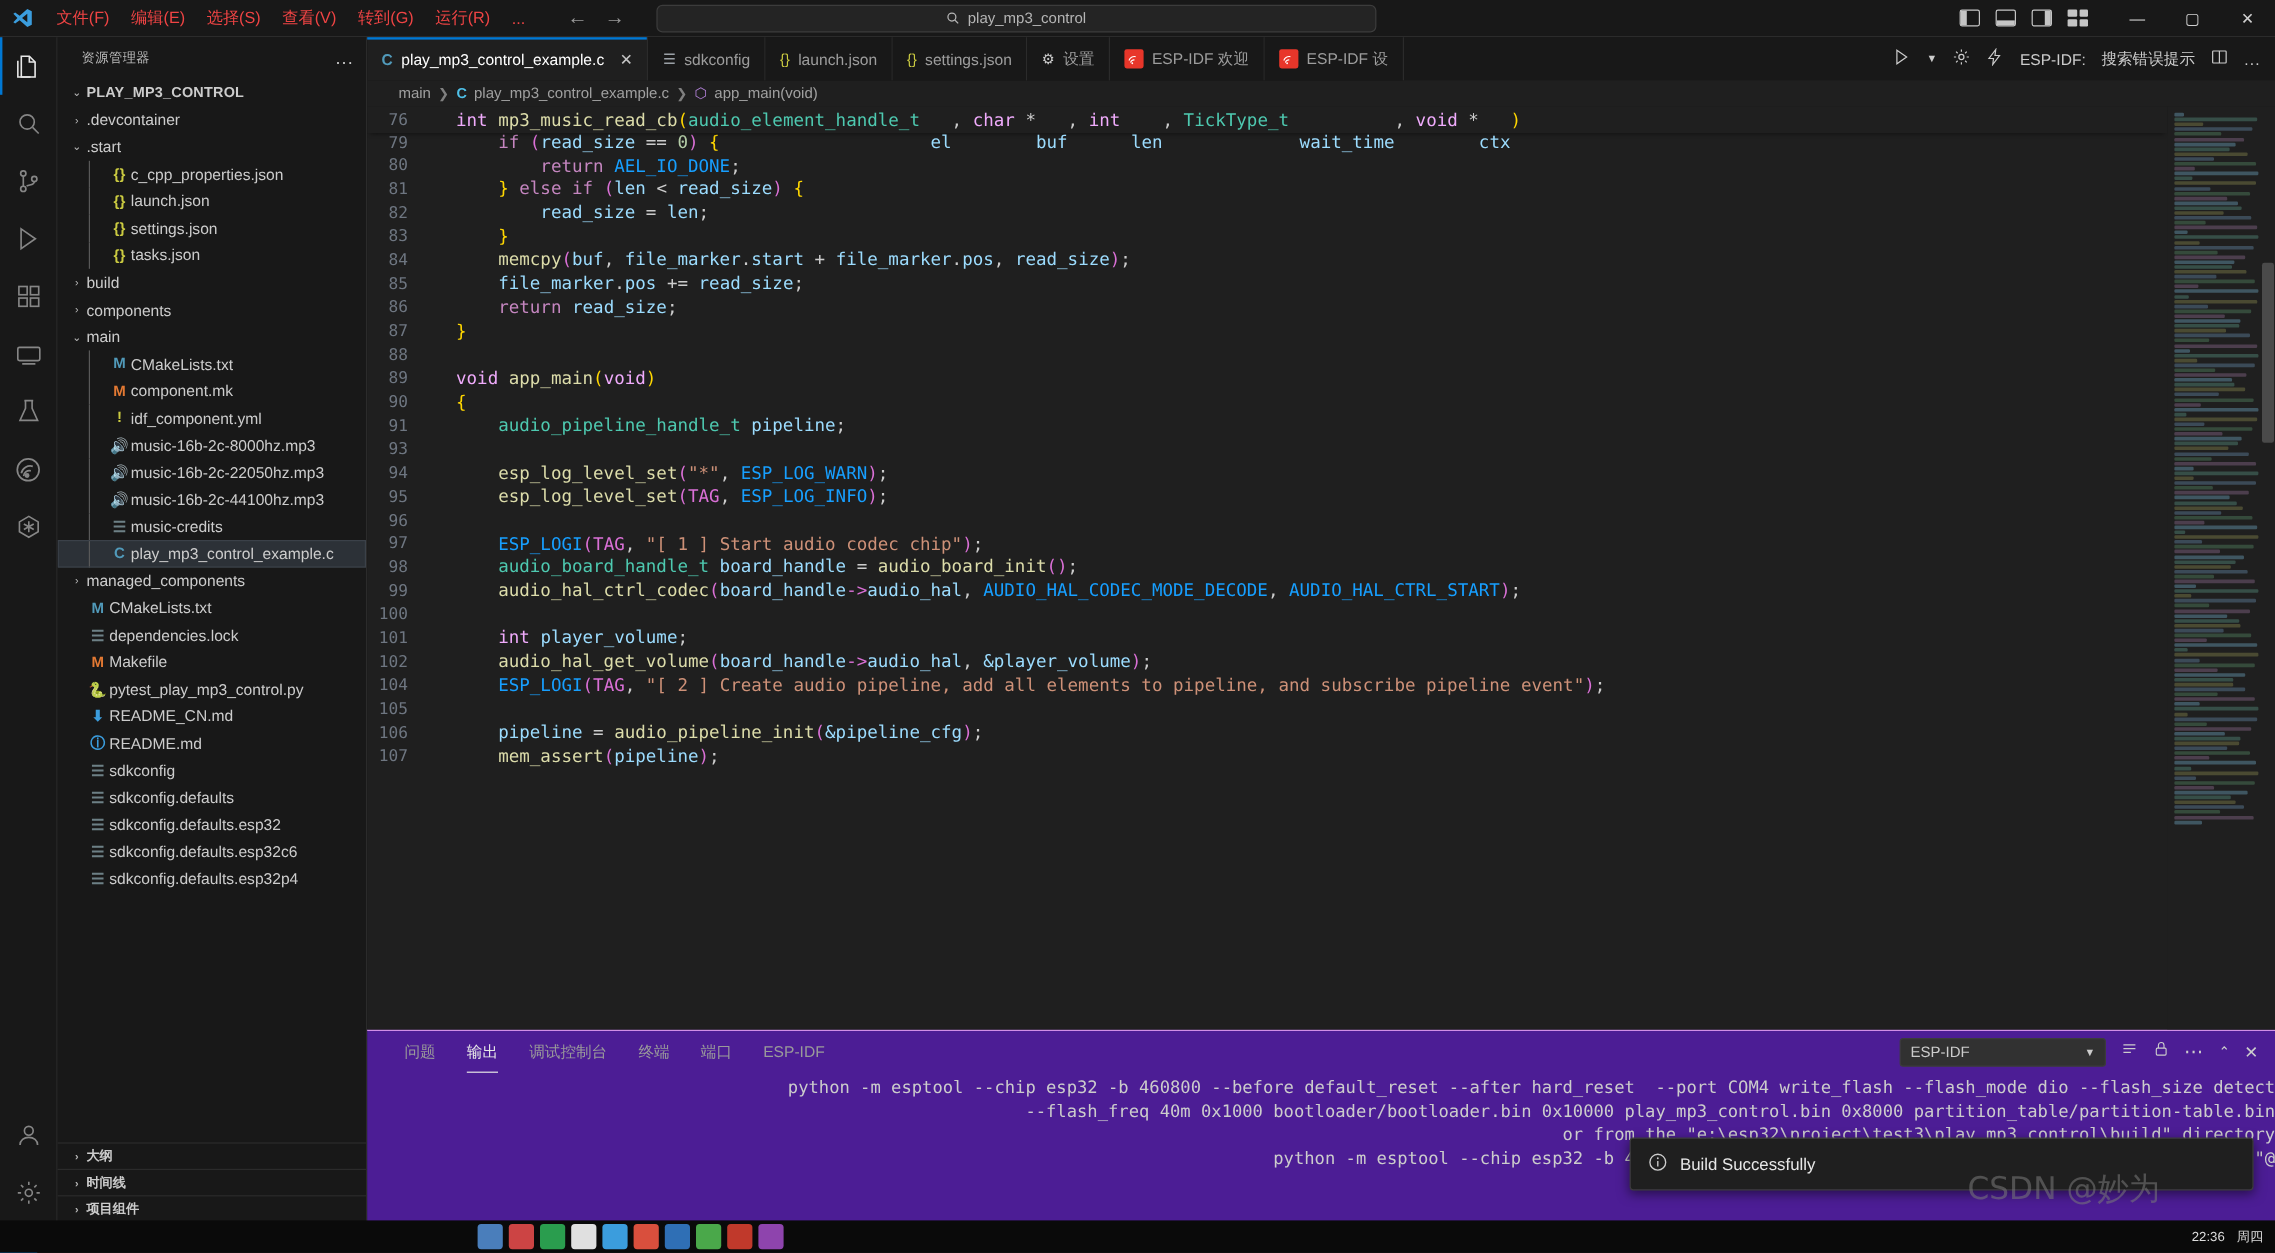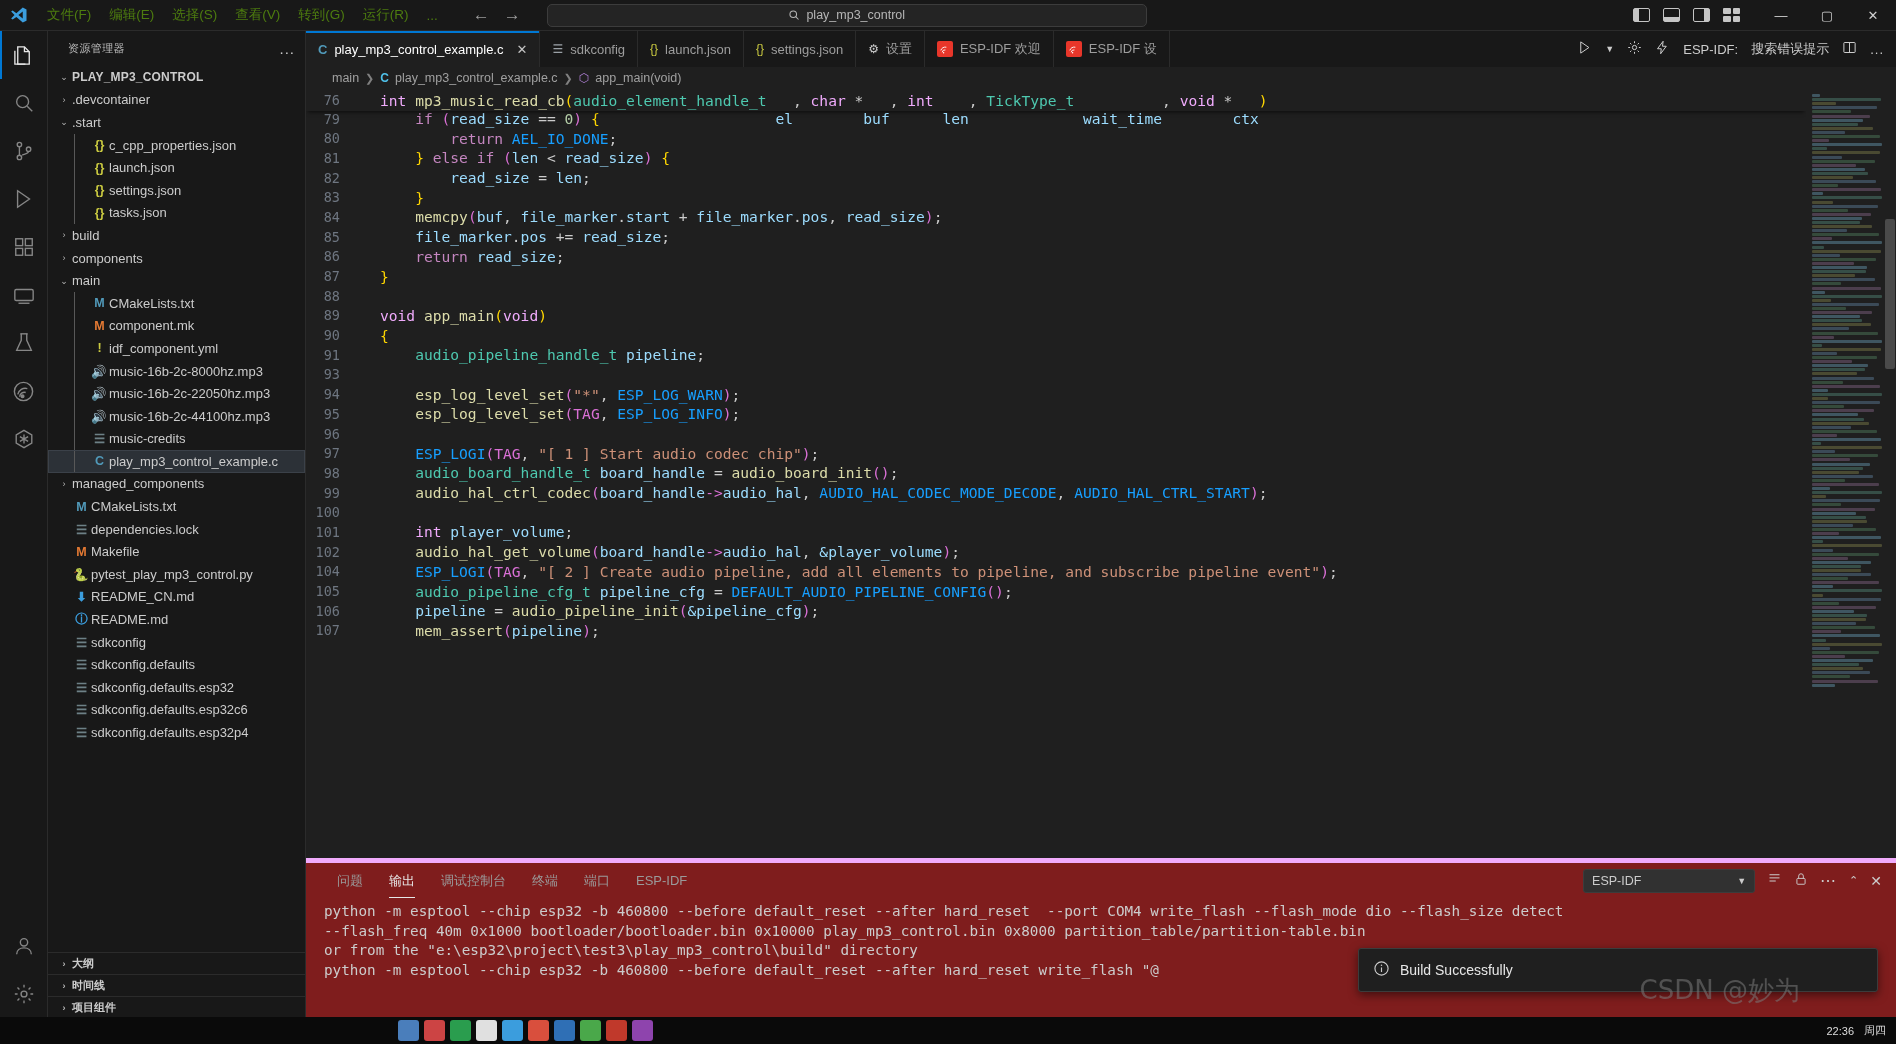--- a/index.html
+++ b/index.html
@@ -5,21 +5,21 @@
   * { box-sizing: border-box; margin:0; padding:0; }
   html,body { width:1896px; height:1044px; overflow:hidden; background:#1f1f1f;
     font-family:"Liberation Sans", sans-serif; color:#ccc; }
   .app { width:1896px; height:1044px; display:flex; flex-direction:column; position:relative; }
 
   
   .titlebar { height:31px; background:#181818; display:flex; align-items:center;
     border-bottom:1px solid #2b2b2b; flex:0 0 31px; }
   .vs-logo { width:38px; display:flex; align-items:center; justify-content:center; }
   .menu { display:flex; align-items:center; gap:0; }
-  .menu-item { font-size:13.5px; color:#4d7c0f; padding:3px 9px; cursor:default; white-space:nowrap; }
+  .menu-item { font-size:13.5px; color:#ef4444; padding:3px 9px; cursor:default; white-space:nowrap; }
   .nav-arrows { display:flex; align-items:center; gap:14px; margin-left:26px; color:#9a9a9a; }
   .nav-arrows span { font-size:17px; cursor:default; }
   .searchbox { flex:0 0 600px; height:23px; margin-left:26px; background:#242424;
     border:1px solid #3c3c3c; border-radius:5px; display:flex; align-items:center;
     justify-content:center; gap:6px; font-size:12.5px; color:#b5b5b5; }
   .titlebar-right { margin-left:auto; display:flex; align-items:center; }
   .layout-icons { display:flex; gap:13px; align-items:center; margin-right:18px; }
   .layout-ic { width:17px; height:14px; border:1.4px solid #c5c5c5; border-radius:2px; position:relative; }
   .layout-ic.l::before { content:''; position:absolute; left:0; top:0; bottom:0; width:5px; background:#c5c5c5; }
   .layout-ic.b::before { content:''; position:absolute; left:0; right:0; bottom:0; height:4px; background:#c5c5c5; }
@@ -93,22 +93,22 @@
   .cline { height:19.7px; display:flex; align-items:center; font-family:"DejaVu Sans Mono", monospace;
     font-size:14.6px; white-space:pre; }
   .lnum { width:56px; text-align:right; padding-right:22px; color:#6e7681; flex:0 0 56px;
     font-family:"DejaVu Sans Mono", monospace; font-size:13.5px; }
   .ctext { padding-left:18px; }
   .minimap { width:90px; flex:0 0 90px; position:relative; background:#1f1f1f; overflow:hidden; padding-top:4px; }
   .mmline { height:3px; margin:1.1px 0 0 6px; border-radius:1px; }
   .scrollthumb { position:absolute; right:1px; width:10px; background:#4a4a4a; border-radius:2px; }
 
   
-  .panel { height:160px; flex:0 0 160px; background:#7f1d1d; display:flex; flex-direction:column;
-    border-top:5px solid #f0abfc; }
+  .panel { height:160px; flex:0 0 160px; background:#4c1d95; display:flex; flex-direction:column;
+    border-top:1px solid #f0abfc;text-align:right; }
   .panel-tabs { height:35px; display:flex; align-items:center; padding-left:18px; gap:0; flex:0 0 35px; }
   .ptab { font-size:13px; color:#9a9a9a; padding:0 13px; height:35px; display:flex; align-items:center;
     position:relative; white-space:nowrap; }
   .ptab.active { color:#e7e7e7; }
   .ptab.active::after { content:''; position:absolute; left:13px; right:13px; bottom:0; height:1.5px; background:#e7e7e7; }
   .panel-right { margin-left:auto; display:flex; align-items:center; gap:12px; padding-right:14px; }
   .psel { width:172px; height:24px; background:#313131; border:1px solid #3c3c3c; border-radius:3px;
     display:flex; align-items:center; padding:0 8px; font-size:12.5px; color:#ccc; }
   .psel .cd { margin-left:auto; font-size:9px; }
   .panel-body { flex:1; padding:4px 0 0 18px; font-family:"DejaVu Sans Mono", monospace;
@@ -560,21 +560,21 @@
               <div class="cline"><span class="lnum">94</span><span class="ctext"><span class="pln">    </span><span class="fn">esp_log_level_set</span><span class="pct2">(</span><span class="str">"*"</span><span class="pln">, </span><span class="pct3">ESP_LOG_WARN</span><span class="pct2">)</span><span class="pln">;</span></span></div>
               <div class="cline"><span class="lnum">95</span><span class="ctext"><span class="pln">    </span><span class="fn">esp_log_level_set</span><span class="pct2">(</span><span class="pct2">TAG</span><span class="pln">, </span><span class="pct3">ESP_LOG_INFO</span><span class="pct2">)</span><span class="pln">;</span></span></div>
               <div class="cline"><span class="lnum">96</span><span class="ctext"></span></div>
               <div class="cline"><span class="lnum">97</span><span class="ctext"><span class="pln">    </span><span class="pct3">ESP_LOGI</span><span class="pct2">(</span><span class="pct2">TAG</span><span class="pln">, </span><span class="str">"[ 1 ] Start audio codec chip"</span><span class="pct2">)</span><span class="pln">;</span></span></div>
               <div class="cline"><span class="lnum">98</span><span class="ctext"><span class="pln">    </span><span class="typ">audio_board_handle_t </span><span class="var">board_handle </span><span class="pln">= </span><span class="fn">audio_board_init</span><span class="pct2">()</span><span class="pln">;</span></span></div>
               <div class="cline"><span class="lnum">99</span><span class="ctext"><span class="pln">    </span><span class="fn">audio_hal_ctrl_codec</span><span class="pct2">(</span><span class="var">board_handle</span><span class="pct2">-&gt;</span><span class="var">audio_hal</span><span class="pln">, </span><span class="pct3">AUDIO_HAL_CODEC_MODE_DECODE</span><span class="pln">, </span><span class="pct3">AUDIO_HAL_CTRL_START</span><span class="pct2">)</span><span class="pln">;</span></span></div>
               <div class="cline"><span class="lnum">100</span><span class="ctext"></span></div>
               <div class="cline"><span class="lnum">101</span><span class="ctext"><span class="pln">    </span><span class="kw">int </span><span class="var">player_volume</span><span class="pln">;</span></span></div>
               <div class="cline"><span class="lnum">102</span><span class="ctext"><span class="pln">    </span><span class="fn">audio_hal_get_volume</span><span class="pct2">(</span><span class="var">board_handle</span><span class="pct2">-&gt;</span><span class="var">audio_hal</span><span class="pln">, </span><span class="var">&amp;player_volume</span><span class="pct2">)</span><span class="pln">;</span></span></div>
               <div class="cline"><span class="lnum">104</span><span class="ctext"><span class="pln">    </span><span class="pct3">ESP_LOGI</span><span class="pct2">(</span><span class="pct2">TAG</span><span class="pln">, </span><span class="str">"[ 2 ] Create audio pipeline, add all elements to pipeline, and subscribe pipeline event"</span><span class="pct2">)</span><span class="pln">;</span></span></div>
-              <div class="cline"><span class="lnum">105</span><span class="ctext"><span class="pln">    </span><span class="typ">audio_pipeline_cfg_t </span><span class="var">pipeline_cfg </span><span class="pln">= </span><span class="pct3">DEFAULT_AUDIO_PIPELINE_CONFIG</span><span class="pct2">()</span><span class="pln">;</span></span></div>
+              <div class="cline"><span class="lnum">105</span></div>
               <div class="cline"><span class="lnum">106</span><span class="ctext"><span class="pln">    </span><span class="var">pipeline </span><span class="pln">= </span><span class="fn">audio_pipeline_init</span><span class="pct2">(</span><span class="var">&amp;pipeline_cfg</span><span class="pct2">)</span><span class="pln">;</span></span></div>
               <div class="cline"><span class="lnum">107</span><span class="ctext"><span class="pln">    </span><span class="fn">mem_assert</span><span class="pct2">(</span><span class="var">pipeline</span><span class="pct2">)</span><span class="pln">;</span></span></div>
             </div>
         </div>
         <div class="minimap" id="minimap">
           <div class="scrollthumb" style="top:130px;height:150px;"></div>
         <div class="mmline" style="width: 8px; background: rgb(75, 106, 120); opacity: 0.75;"></div>
             <div class="mmline" style="width: 69.4832px; background: rgb(63, 95, 85); opacity: 0.75;"></div>
             <div class="mmline" style="width: 23.8435px; background: rgb(90, 90, 58); opacity: 0.75;"></div>
             <div class="mmline" style="width: 65.4005px; background: rgb(69, 89, 107); opacity: 0.75;"></div>

